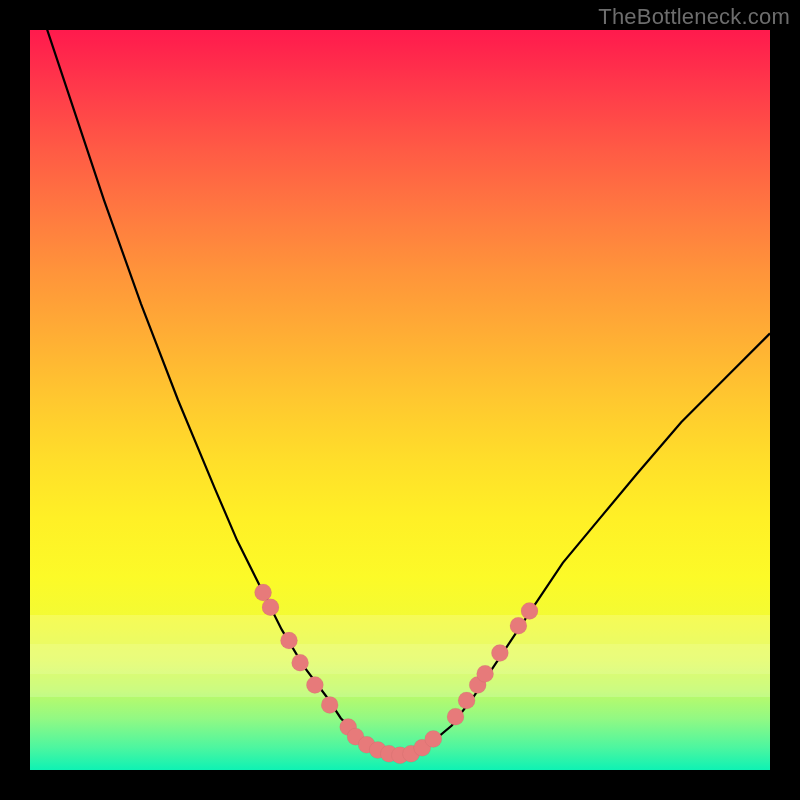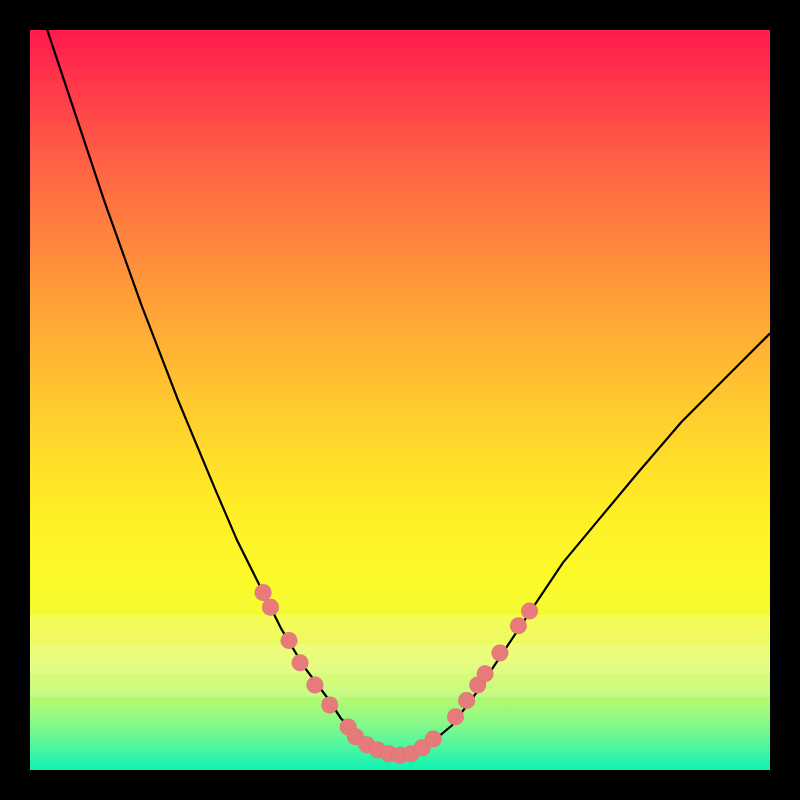--- a/index.html
+++ b/index.html
@@ -77,20 +77,21 @@
     color: #6d6d6d;
     font-size: 22px;
     letter-spacing: 0.2px;
     font-weight: 500;
   }
 </style>
 </head>
 <body>
 
 <div class="frame">
+  <div class="watermark">TheBottleneck.com</div>
   <div class="plot">
     <div class="pale-band band-1"></div>
     <div class="pale-band band-2"></div>
     <div class="pale-band band-3"></div>
     <svg class="curve" viewBox="0 0 740 740" preserveAspectRatio="none">
       <path id="curve-path" class="curve-path" d="M0.00 -51.80 L37.00 59.20 L74.00 170.20 L111.00 273.80 L148.00 370.00 L185.00 458.80 L207.20 510.60 L229.40 555.00 L251.60 599.40 L273.80 636.40 L296.00 666.00 L310.80 688.20 L325.60 703.00 L340.40 714.10 L355.20 721.50 L370.00 725.20 L384.80 722.98 L399.60 714.10 L421.80 695.60 L444.00 666.00 L473.60 621.60 L503.20 577.20 L532.80 532.80 L569.80 488.40 L606.80 444.00 L651.20 392.20 L695.60 347.80 L740.00 303.40"></path>
       <g id="dots-group">
           <circle cx="233.10" cy="562.40" r="8.5" class="dot"></circle>
           <circle cx="240.50" cy="577.20" r="8.5" class="dot"></circle>
           <circle cx="259.00" cy="610.50" r="8.5" class="dot"></circle>

